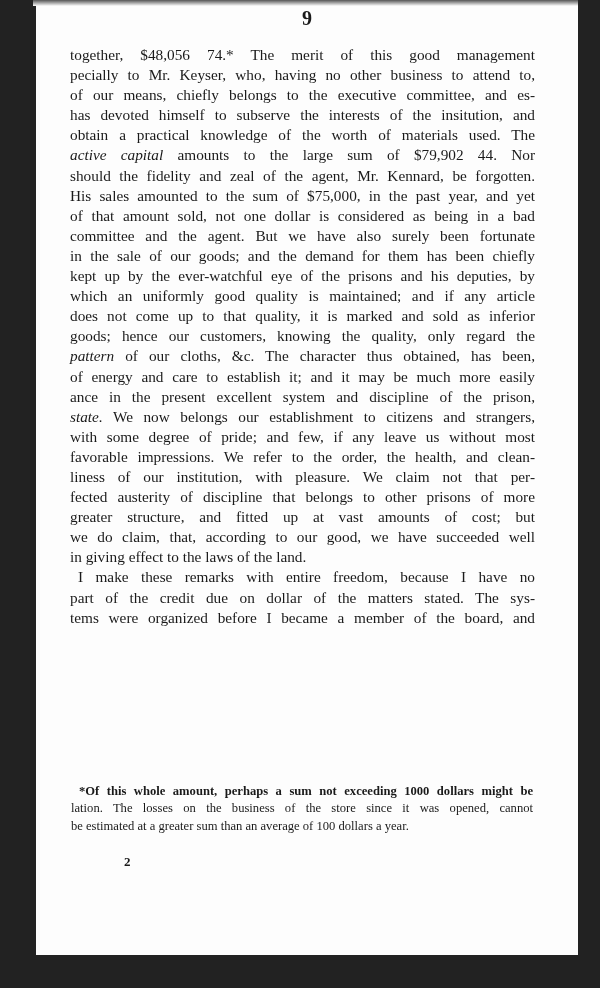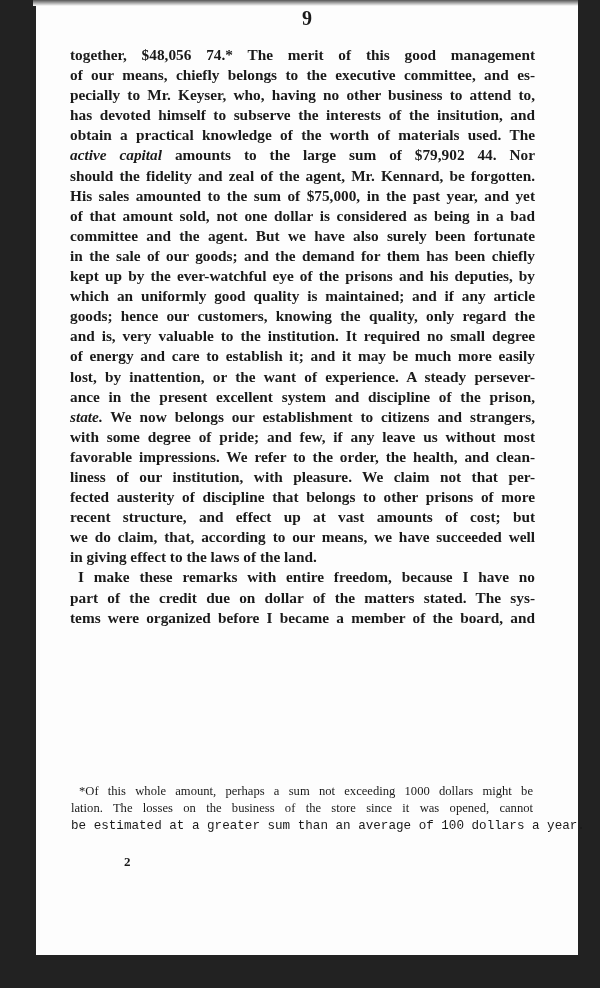--- a/index.html
+++ b/index.html
@@ -18,75 +18,75 @@
   .page-number {
     position: absolute; left: 0; width: 100%; top: 6px; text-align: center;
     font-weight: bold; font-size: 20px; line-height: 24px;
   }
   .body-text {
     position: absolute; left: 34px; top: 45px; width: 465px;
     font-size: 15.3px; line-height: 20.1px;
   }
   .line {
     display: block; text-align: justify; text-align-last: justify; white-space: nowrap;
-    height: 20.1px; overflow: visible; font-weight: bold;
+    height: 20.1px; overflow: visible;
   }
   .line.last { text-align-last: left; }
   .line.indent { padding-left: 8px; }
   .line > span { display: inline; }
   .line i { font-style: italic; }
   .footnote {
     position: absolute; left: 35px; top: 783px; width: 462px;
     font-size: 12.6px; line-height: 17.4px;
   }
   .fn-line { display: block; text-align: justify; text-align-last: justify; white-space: nowrap; }
-  .fn-line.first { padding-left: 8px; }
-  .fn-line.last { text-align-last: left; font-family: Liberation Mono, monospace; }
+  .fn-line.first { padding-left: 8px; font-weight: bold; }
+  .fn-line.last { text-align-last: left; }
   .signature {
     position: absolute; left: 88px; top: 854px; font-size: 13px; font-weight: bold;
   }
   .border-left { position: absolute; left: 0; top: 0; width: 36px; height: 988px; background: #222; }
   .border-right { position: absolute; right: 0; top: 0; width: 22px; height: 988px; background: #222; }
   .border-bottom { position: absolute; left: 0; bottom: 0; width: 600px; height: 33px; background: #222; }
 </style>
 </head>
 <body>
 
 <div class="border-left"></div>
 <div class="border-right"></div>
 <div class="border-bottom"></div>
 
 <div class="page">
   <div class="page-number">9</div>
   <div class="body-text" id="body-text">
       <div class="line"><span>together, $48,056 74.* The merit of this good management</span></div>
+      <div class="line"><span>pecially to Mr. Keyser, who, having no other business to attend to,</span></div>
       <div class="line"><span>of our means, chiefly belongs to the executive committee, and es-</span></div>
-      <div class="line"><span>pecially to Mr. Keyser, who, having no other business to attend to,</span></div>
       <div class="line"><span>has devoted himself to subserve the interests of the insitution, and</span></div>
       <div class="line"><span>obtain a practical knowledge of the worth of materials used. The</span></div>
       <div class="line"><i>active capital</i><span> amounts to the large sum of $79,902 44. Nor</span></div>
       <div class="line"><span>should the fidelity and zeal of the agent, Mr. Kennard, be forgotten.</span></div>
       <div class="line"><span>His sales amounted to the sum of $75,000, in the past year, and yet</span></div>
       <div class="line"><span>of that amount sold, not one dollar is considered as being in a bad</span></div>
       <div class="line"><span>committee and the agent. But we have also surely been fortunate</span></div>
       <div class="line"><span>in the sale of our goods; and the demand for them has been chiefly</span></div>
       <div class="line"><span>kept up by the ever-watchful eye of the prisons and his deputies, by</span></div>
       <div class="line"><span>which an uniformly good quality is maintained; and if any article</span></div>
+      <div class="line"><span>does not come up to that quality, it is marked and sold as inferior</span></div>
       <div class="line"><span>goods; hence our customers, knowing the quality, only regard the</span></div>
-      <div class="line"><span>and is, very valuable to the institution. It required no small degree</span></div>
+      <div class="line"><i>pattern</i><span> of our cloths, &amp;c. The character thus obtained, has been,</span></div>
       <div class="line"><span>of energy and care to establish it; and it may be much more easily</span></div>
-      <div class="line"><span>lost, by inattention, or the want of experience. A steady persever-</span></div>
       <div class="line"><span>ance in the present excellent system and discipline of the prison,</span></div>
       <div class="line"><i>state.</i><span> We now belongs our establishment to citizens and strangers,</span></div>
       <div class="line"><span>with some degree of pride; and few, if any leave us without most</span></div>
       <div class="line"><span>favorable impressions. We refer to the order, the health, and clean-</span></div>
       <div class="line"><span>liness of our institution, with pleasure. We claim not that per-</span></div>
       <div class="line"><span>fected austerity of discipline that belongs to other prisons of more</span></div>
-      <div class="line"><span>recent structure, and effect up at vast amounts of cost; but</span></div>
-      <div class="line"><span>we do claim, that, according to our means, we have succeeded well</span></div>
+      <div class="line"><span>greater structure, and fitted up at vast amounts of cost; but</span></div>
+      <div class="line"><span>we do claim, that, according to our good, we have succeeded well</span></div>
       <div class="line last"><span>in giving effect to the laws of the land.</span></div>
       <div class="line indent"><span>I make these remarks with entire freedom, because I have no</span></div>
       <div class="line"><span>part of the credit due on dollar of the matters stated. The sys-</span></div>
       <div class="line"><span>tems were organized before I became a member of the board, and</span></div>
     </div>
   <div class="footnote" id="footnote">
       <div class="fn-line first">*Of this whole amount, perhaps a sum not exceeding 1000 dollars might be</div>
       <div class="fn-line">lation. The losses on the business of the store since it was opened, cannot</div>
       <div class="fn-line last">be estimated at a greater sum than an average of 100 dollars a year.</div>
     </div>

